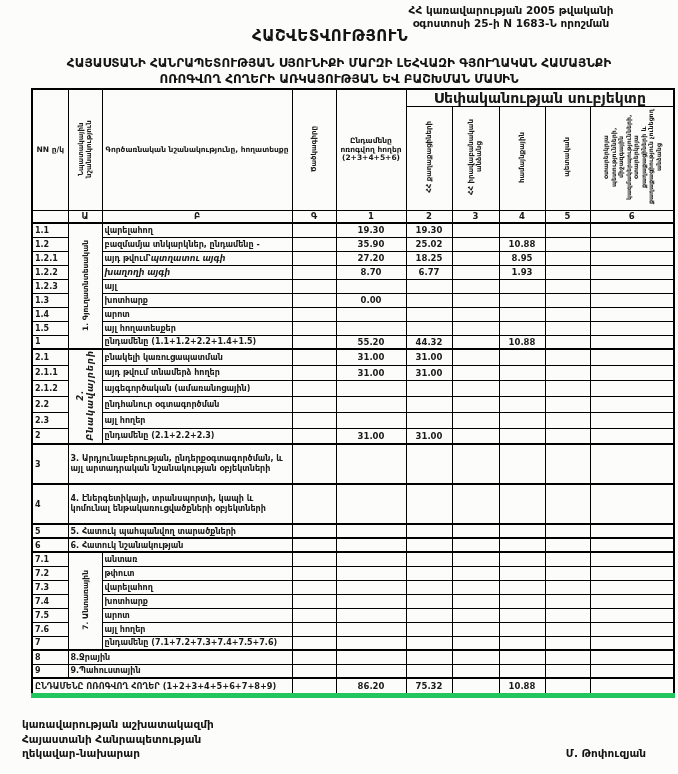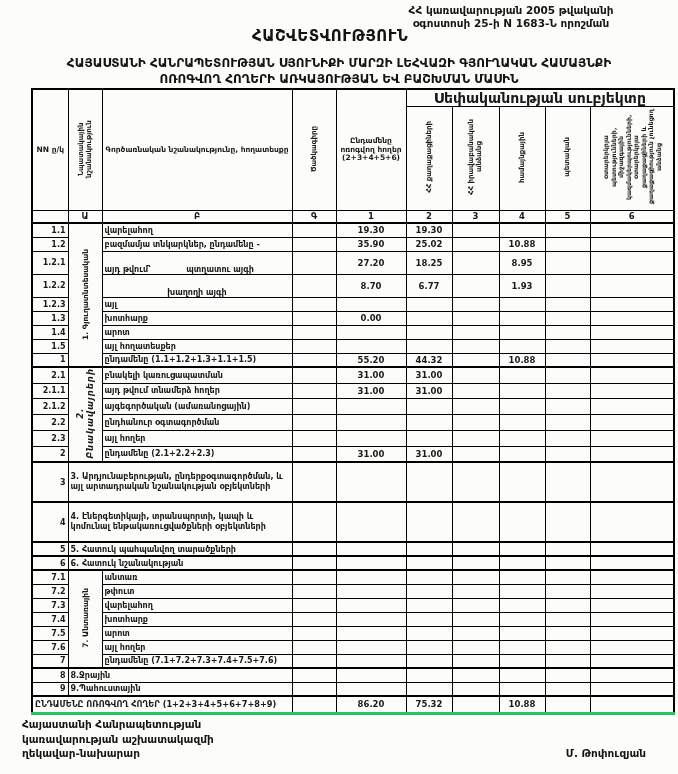--- a/index.html
+++ b/index.html
@@ -39,32 +39,32 @@
   th.own-band { height:13px; font-size:14px; }
   th.vcell { vertical-align:middle; text-align:center; padding:1px; }
   .vtext {
     writing-mode:vertical-rl; transform:rotate(180deg);
     margin:0 auto; font-size:7px; line-height:1.2;
     max-height:96px; white-space:normal; display:inline-block;
   }
   .vtext.small { font-size:6.3px; max-height:100px; }
   tr.letters th { height:13px; font-size:8.5px; padding:0; }
   tbody td { height:14px; font-size:8px; }
-  td.cell-num { text-align:right; font-size:8px; padding:0 1px; }
+  td.cell-num { text-align:left; font-size:8px; padding:0 1px; }
   td.cell-label { text-align:left; }
-  td.cell-label .flexwrap { display:flex;margin-top:13px; }
-  td.cell-label .flexwrap .c2 { flex:1; text-align:center; }
+  td.cell-label .flexwrap { display:flex; }
+  td.cell-label .flexwrap .c2 { flex:1; text-align:left;font-style:italic; }
   td.cell-value { text-align:center; font-size:8.5px; }
   td.section-cell { text-align:center; vertical-align:middle; padding:1px; }
   td.section-cell .vtext { font-size:7.5px; max-height:110px; }
   td.section-cell.script .vtext { font-style:italic; font-size:8.5px; letter-spacing:1px; }
   tr.tall td { height:40px; }
   tr.tall td.cell-label { line-height:1.3;margin-left:7px; }
   tr.sec-start td { border-top:2px solid #000; }
-  tr.total-row td { border-top:2px solid #000; border-bottom:3px solid #22c55e; height:17px; }
+  tr.total-row td { border-top:2px solid #000; border-bottom:5px solid #22c55e; height:17px; }
   tr.total-row td.cell-label { font-size:8.2px; }
   
   .footer {
     position:absolute; left:22px; right:22px; bottom:14px;
     display:flex; justify-content:space-between; align-items:flex-end;
     font-size:10.5px; font-weight:bold; line-height:1.35;
   }
   .signer { padding-right:10px;padding-left:40px; }
 </style>
 </head>
@@ -221,21 +221,21 @@
           <td class="cell-code"></td>
           <td class="cell-value"></td>
           <td class="cell-value"></td>
           <td class="cell-value"></td>
           <td class="cell-value"></td>
           <td class="cell-value"></td>
           <td class="cell-value"></td>
         </tr>
         <tr>
           <td class="cell-num">1</td>
-          <td class="cell-label" colspan="1">ընդամենը (1.1+1.2+1.3+1.1+1.5)</td>
+          <td class="cell-label" colspan="1">ընդամենը (1.1+1.2+2.2+1.4+1.5)</td>
           <td class="cell-code"></td>
           <td class="cell-value">55.20</td>
           <td class="cell-value">44.32</td>
           <td class="cell-value"></td>
           <td class="cell-value">10.88</td>
           <td class="cell-value"></td>
           <td class="cell-value"></td>
         </tr>
         <tr class="sec-start">
           <td class="cell-num">2.1</td>
@@ -456,20 +456,20 @@
           <td class="cell-value"></td>
           <td class="cell-value">10.88</td>
           <td class="cell-value"></td>
           <td class="cell-value"></td>
         </tr>
       </tbody>
   </table>
 
   <div class="footer">
     <div>
+      <div>կառավարության աշխատակազմի</div>
       <div>Հայաստանի Հանրապետության</div>
-      <div>կառավարության աշխատակազմի</div>
       <div>ղեկավար-նախարար</div>
     </div>
     <div class="signer">Մ. Թոփուզյան</div>
   </div>
 
 </div>
 
 </body></html>

